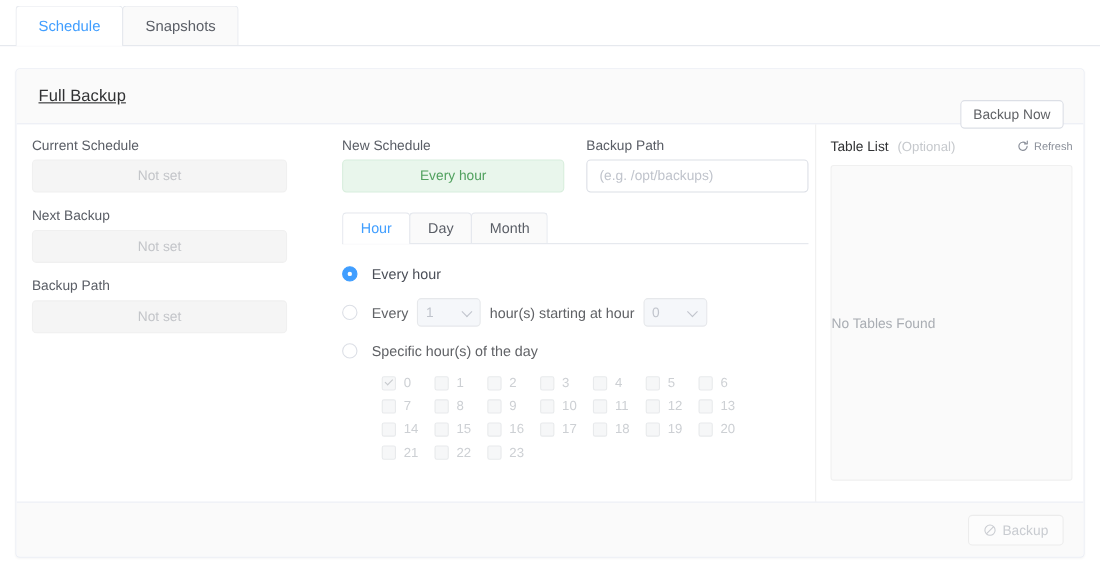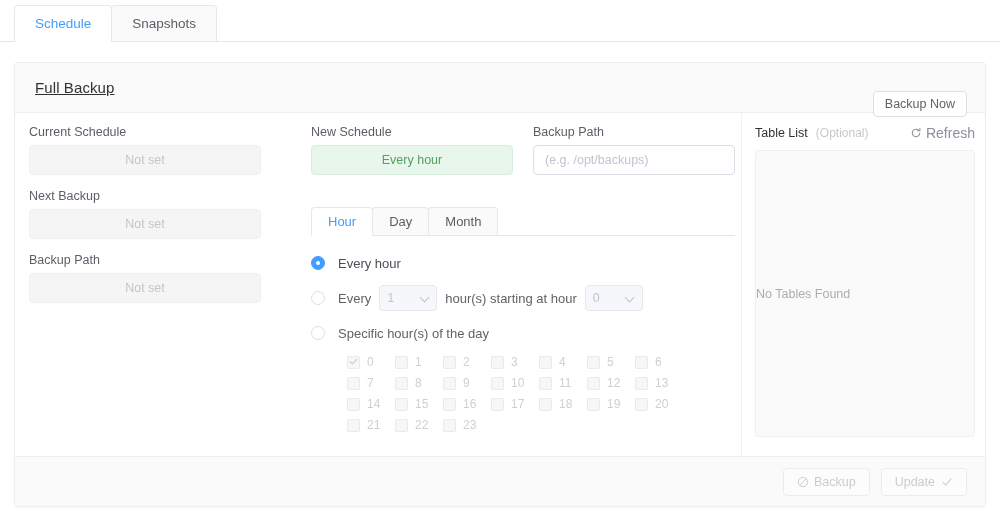--- a/index.html
+++ b/index.html
@@ -95,21 +95,21 @@
   .inp {
     height: 30px; width: 100%; margin-top: 6px;
     background: #fff; border: 1px solid #dcdfe6; border-radius: 4px;
     padding: 0 11px; font-size: 12.5px; color: #606266;
     font-family: "Liberation Sans", sans-serif; outline: none;
   }
   .inp::placeholder { color: #c0c4cc; }
 
   
   .inner-tabs {
-    margin-top: 32px; height: 29px;
+    margin-top: 18px; height: 29px;
     display: flex; align-items: flex-end;
     border-bottom: 1px solid #e4e7ed;
     width: 424px;
   }
   .itab {
     height: 28px; padding: 0 16px;
     display: flex; align-items: center; justify-content: center;
     font-size: 13px; color: #5a5e66;
     background: #fafafa; border: 1px solid #e4e7ed; border-bottom: none;
     border-radius: 4px 4px 0 0; margin-right: -1px; position: relative;
@@ -164,21 +164,21 @@
     border-left: 1.4px solid #c6c9cd; border-bottom: 1.4px solid #c6c9cd;
     transform: rotate(-45deg) translate(1px,-1px);
   }
   .hlab { font-size: 12px; color: #cdd0d4; }
 
   
   .col-right { position: absolute; left: 740px; top: 12px; width: 220px; }
   .tl-head { display: flex; align-items: center; height: 16px; }
   .tl-title { font-size: 12.5px; color: #303133; }
   .tl-opt { font-size: 12px; color: #c6c9cd; margin-left: 8px; }
-  .tl-refresh { margin-left: auto; display: flex; align-items: center; color: #8a8f99; font-size: 14px; cursor: pointer; }
+  .tl-refresh { margin-left: auto; display: flex; align-items: center; color: #8a8f99; font-size: 10px; cursor: pointer; }
   .tl-refresh svg { margin-right: 4px; }
   .tl-panel {
     margin-top: 9px; height: 287px;
     background: #fafafa; border: 1px solid #f0f0f0; border-radius: 3px;
     display: flex; align-items: center; justify-content: flex-start;
     color: #a9adb3; font-size: 12.5px;
   }
   .col-right-divider {
     position: absolute; left: 726px; top: 0px; width: 1px; height: 345px; background: #f0f0f0;
   }
@@ -420,22 +420,16 @@
     </div>
 
     <div class="card-foot">
       <div class="btn-dis">
         <svg width="12" height="12" viewBox="0 0 16 16">
           <circle cx="8" cy="8" r="6.2" fill="none" stroke="#c9ccd1" stroke-width="1.3"></circle>
           <line x1="3.6" y1="12.4" x2="12.4" y2="3.6" stroke="#c9ccd1" stroke-width="1.3"></line>
         </svg>
         <span>Backup</span>
       </div>
-      <div class="btn-dis">
-        <span>Update</span>
-        <svg class="trail" width="12" height="12" viewBox="0 0 16 16">
-          <path d="M2.8 8.4 L6.3 12 L13.2 3.8" fill="none" stroke="#c9ccd1" stroke-width="1.4" stroke-linecap="round" stroke-linejoin="round"></path>
-        </svg>
-      </div>
     </div>
 
   </div>
 </div>
 
 </body></html>

